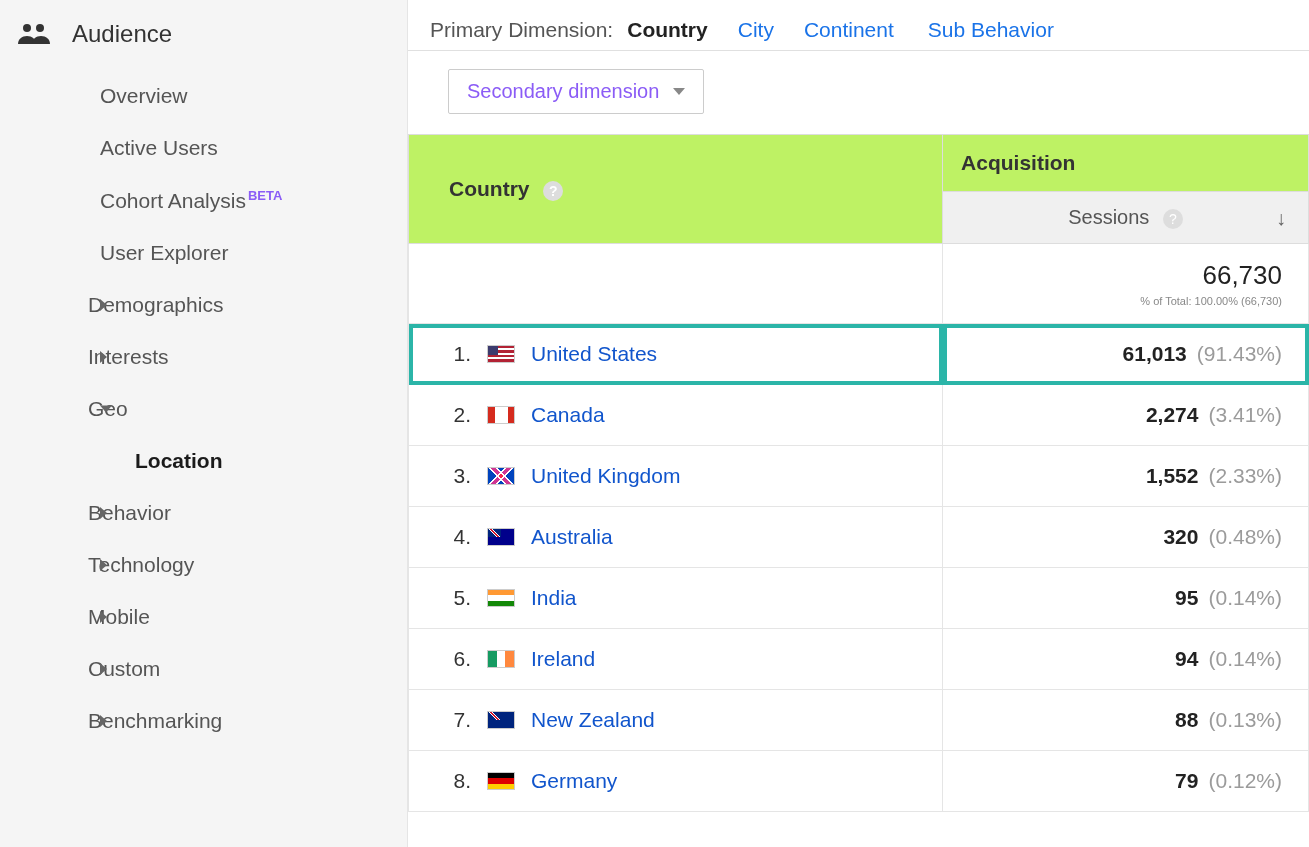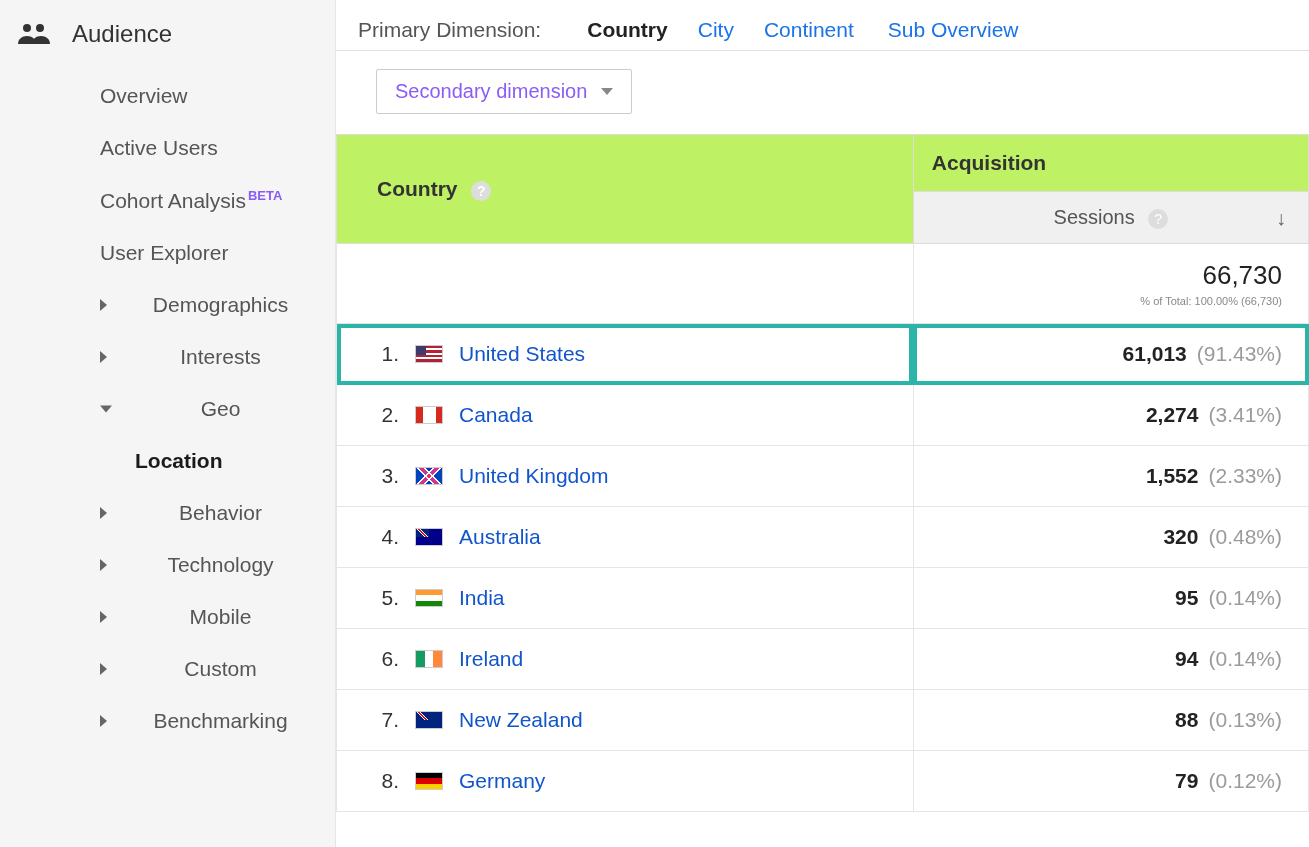--- a/index.html
+++ b/index.html
@@ -6,21 +6,21 @@
 body {
   font-family: Arial, "Helvetica Neue", Helvetica, sans-serif;
   background: #fff;
   color: #333;
   width: 1309px;
   height: 847px;
   overflow: hidden;
 }
 .layout { display: flex; height: 100%; }
 .sidebar {
-  width: 336px;
+  width: 408px;
   background: #f5f5f5;
   padding-top: 8px;
   border-right: 1px solid #e5e5e5;
 }
 .sidebar-header {
   display: flex;
   align-items: center;
   gap: 22px;
   padding: 12px 0 22px 18px;
   font-size: 24px;
@@ -28,21 +28,21 @@
 }
 .audience-icon svg { display: block; }
 .nav-list { list-style: none; }
 .nav-item {
   padding: 14px 0 14px 100px;
   font-size: 21px;
   color: #555;
   cursor: pointer;
   position: relative;
 }
-.nav-item.section { padding-left: 88px; text-align: center; }
+.nav-item.section { padding-left: 70px; }
 .nav-item .arrow {
   position: absolute;
   left: 100px;
   top: 50%;
   transform: translateY(-50%);
   width: 0; height: 0;
 }
 .nav-item.collapsed .arrow {
   border-top: 6px solid transparent;
   border-bottom: 6px solid transparent;
@@ -65,21 +65,21 @@
   color: #8b5cf6;
   font-size: 13px;
   font-weight: 700;
   vertical-align: super;
   margin-left: 2px;
 }
 .main { flex: 1; display: flex; flex-direction: column; }
 .dim-bar {
   display: flex;
   align-items: center;
-  gap: 46px;
+  gap: 14px;
   padding: 18px 22px 8px 22px;
   font-size: 21px;
 }
 .dim-label { color: #555; }
 .dim-tab {
   color: #1a73e8;
   cursor: pointer;
   padding-bottom: 14px;
   position: relative;
 }
@@ -219,21 +219,21 @@
         <li class="nav-item section collapsed"><span class="arrow"></span><span class="label">Technology</span></li>
         <li class="nav-item section collapsed"><span class="arrow"></span><span class="label">Mobile</span></li>
         <li class="nav-item section collapsed"><span class="arrow"></span><span class="label">Custom</span></li>
         <li class="nav-item section collapsed"><span class="arrow"></span><span class="label">Benchmarking</span></li>
       </ul>
   </aside>
 
   <main class="main">
     <div class="dim-bar">
       <span class="dim-label">Primary Dimension:</span>
-      <span id="dim-tabs"><span class="dim-tab active" style="margin-right: 30px;">Country</span><span class="dim-tab" style="margin-right: 30px;">City</span><span class="dim-tab" style="margin-right: 34px;">Continent</span><span class="dim-tab" style="margin-right: 30px;">Sub Overview</span></span>
+      <span id="dim-tabs"><span class="dim-tab active" style="margin-right: 30px;">Country</span><span class="dim-tab" style="margin-right: 30px;">City</span><span class="dim-tab" style="margin-right: 34px;">Continent</span><span class="dim-tab" style="margin-right: 30px;">Sub Behavior</span></span>
     </div>
     <div class="dim-sep"></div>
     <div class="secondary-row">
       <button class="secondary-btn">
         <span>Secondary dimension</span>
         <span class="caret"></span>
       </button>
     </div>
 
     <table class="table">

